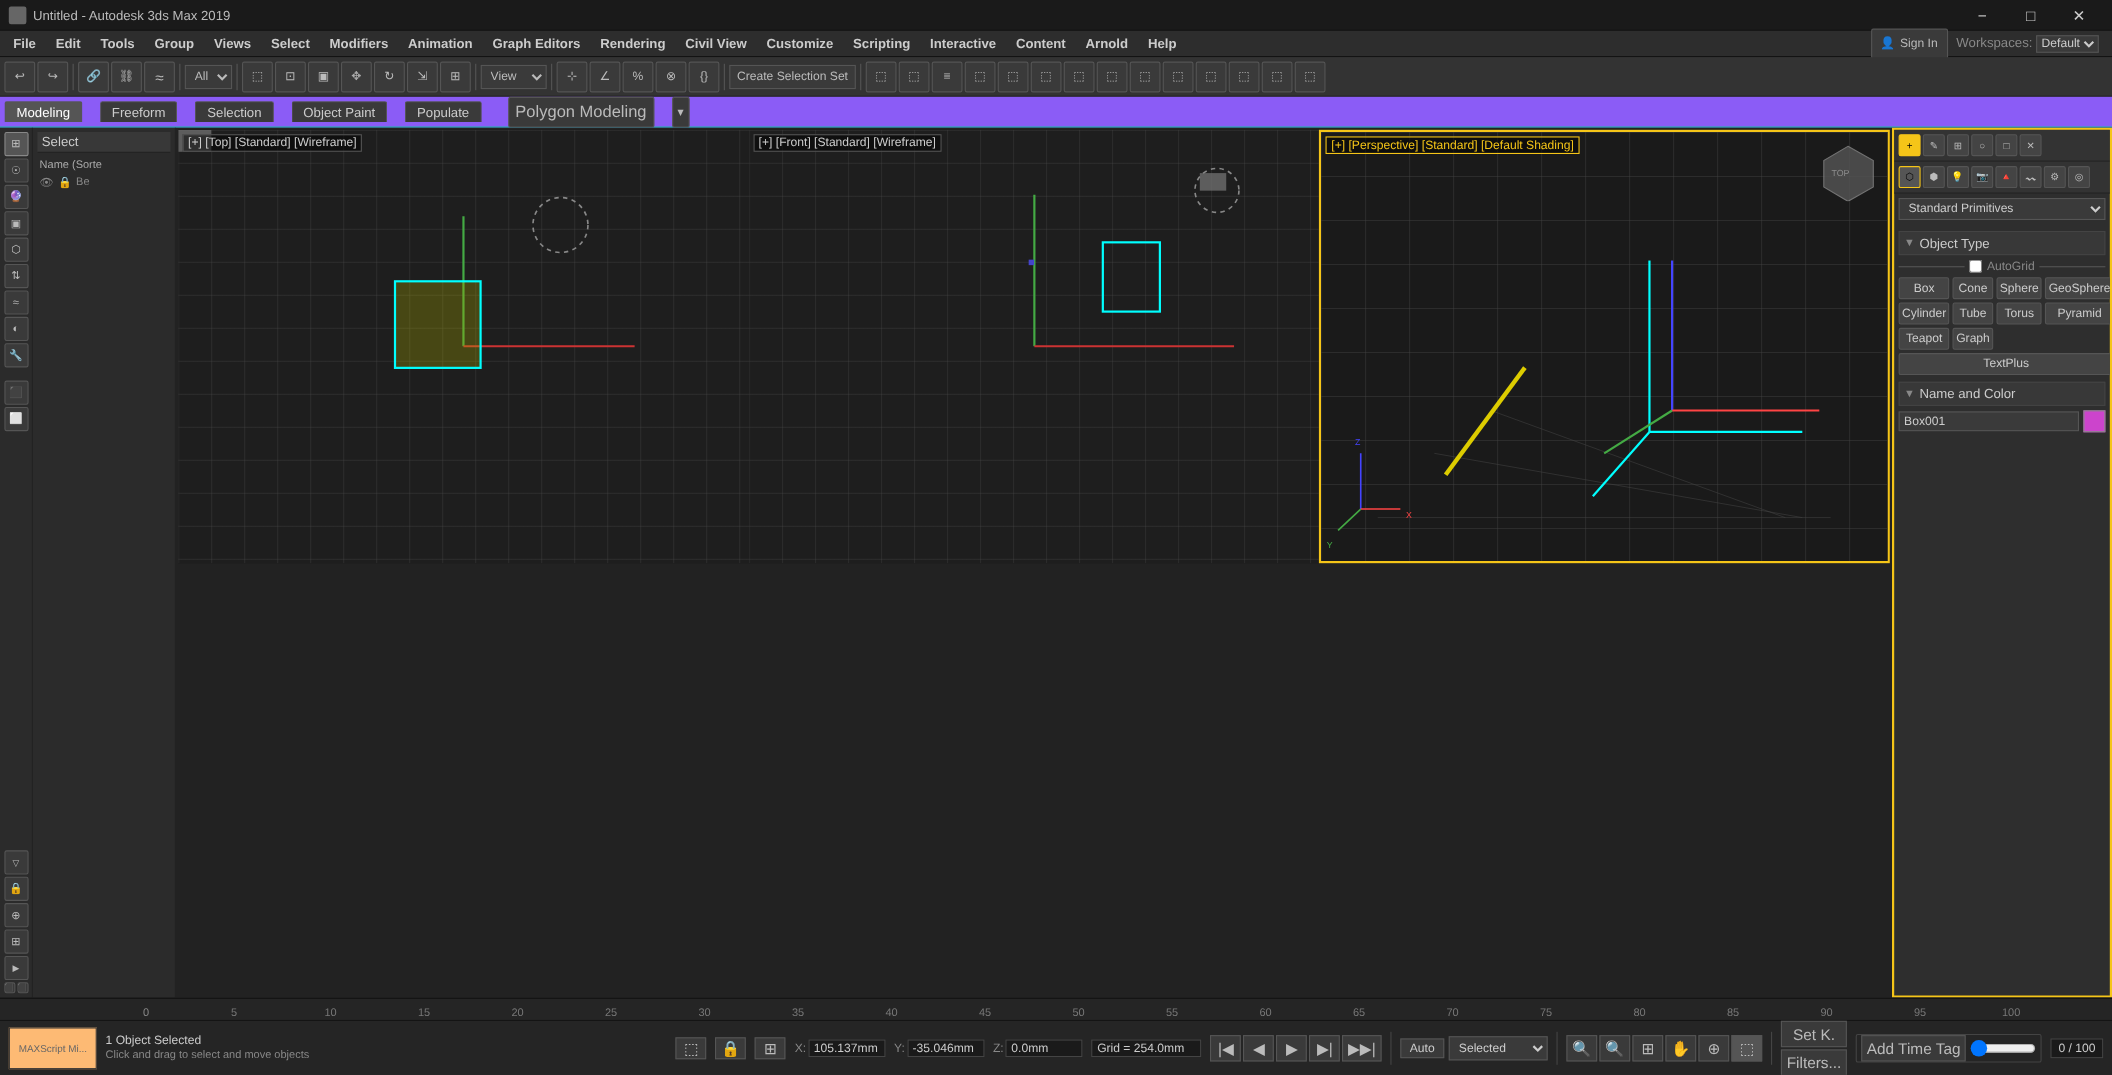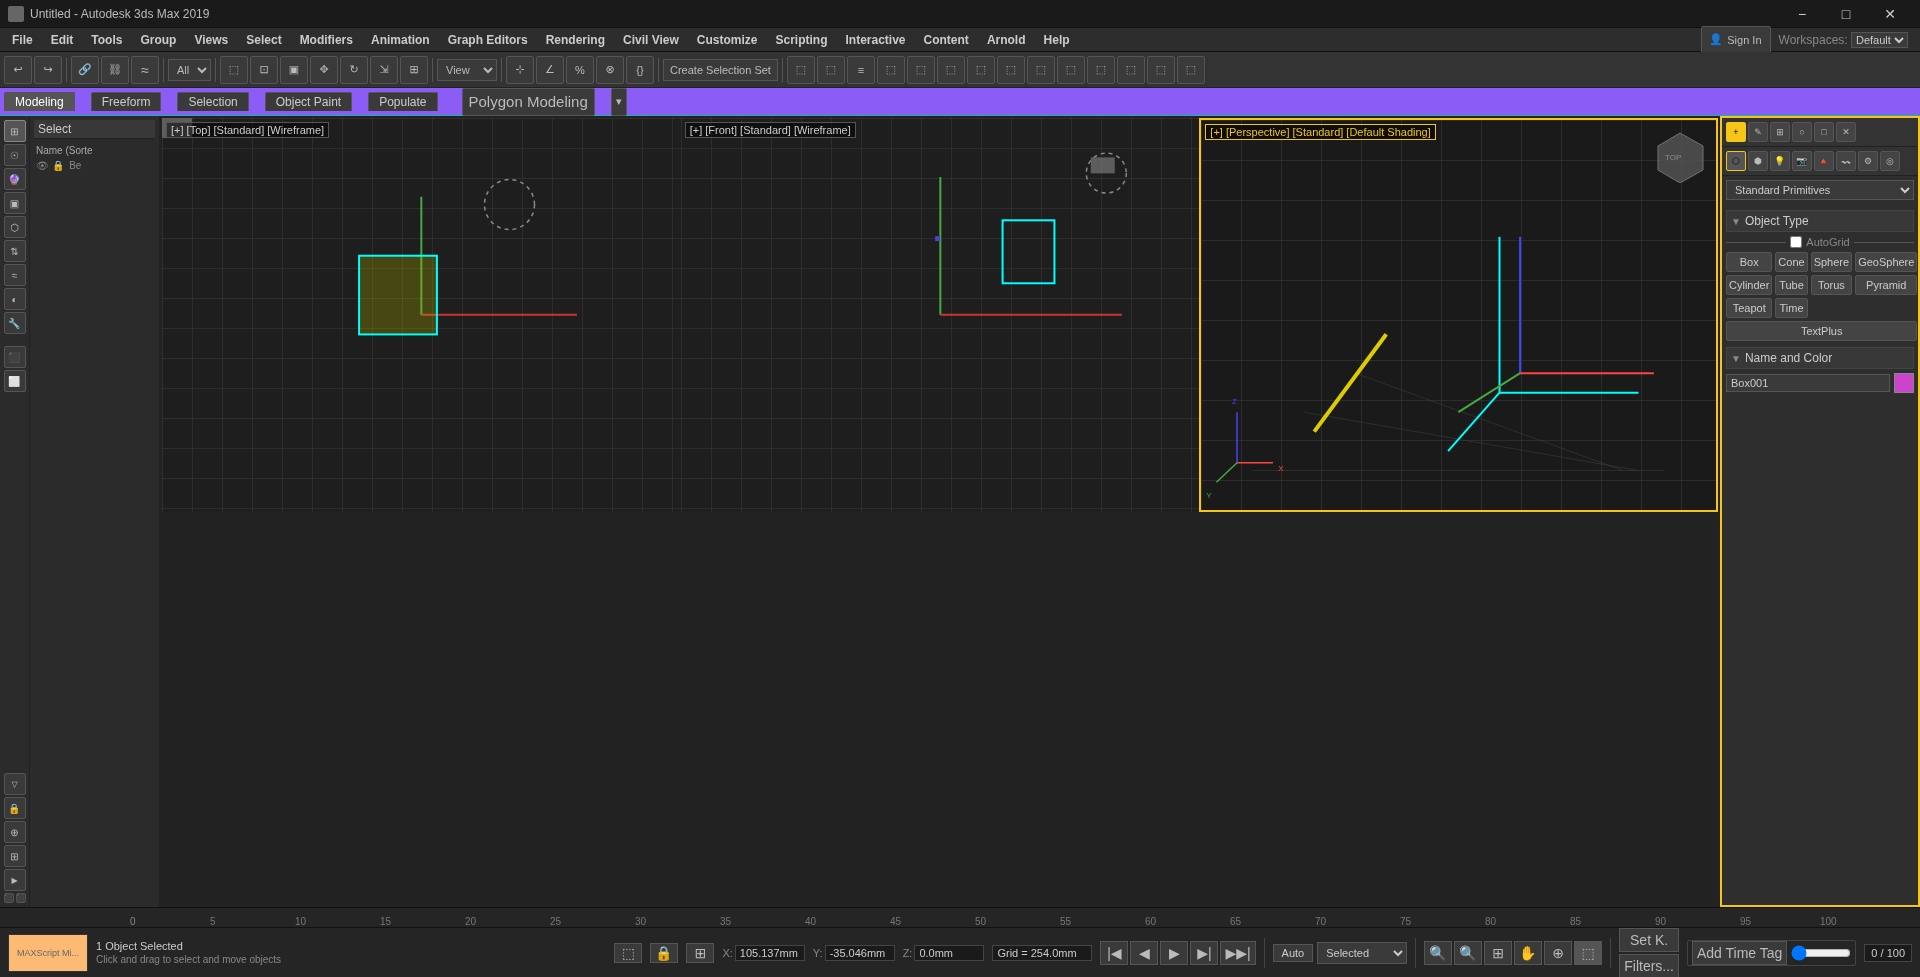--- a/index.html
+++ b/index.html
@@ -748,21 +748,21 @@
         <div class="obj-grid">
           <button class="obj-btn">Box</button>
           <button class="obj-btn">Cone</button>
           <button class="obj-btn">Sphere</button>
           <button class="obj-btn">GeoSphere</button>
           <button class="obj-btn">Cylinder</button>
           <button class="obj-btn">Tube</button>
           <button class="obj-btn">Torus</button>
           <button class="obj-btn">Pyramid</button>
           <button class="obj-btn">Teapot</button>
-          <button class="obj-btn">Time</button>
+          <button class="obj-btn">Graph</button>
           <button class="obj-btn-full">TextPlus</button>
         </div>
 
         <div class="rp-section-header" style="margin-top:6px;">
           <span class="rp-section-arrow">▼</span>
           <span>Name and Color</span>
         </div>
 
         <div class="name-color-row">
           <input class="name-input" type="text" value="Box001" style="">

